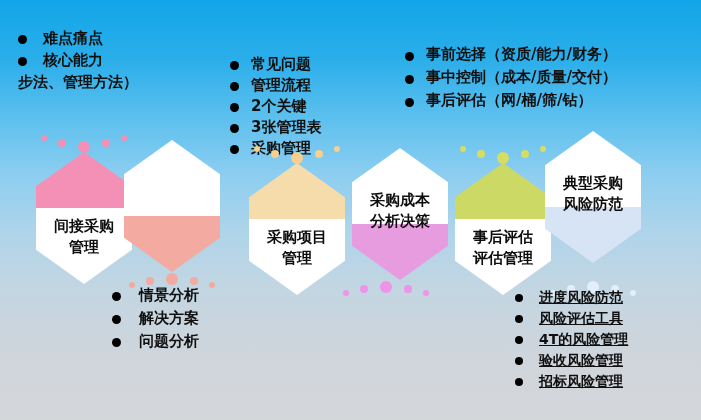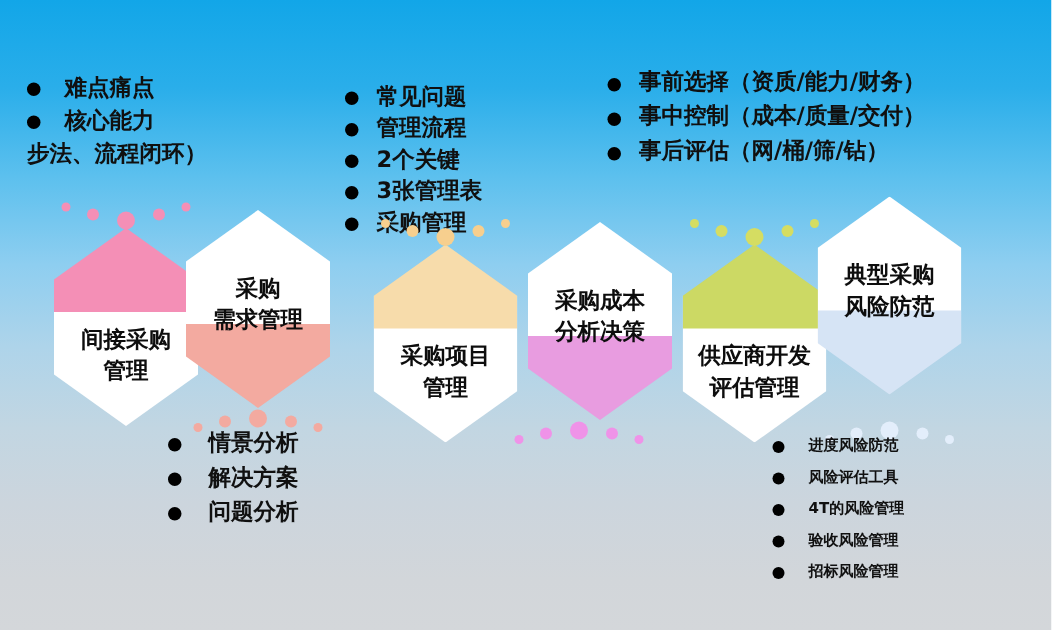--- a/index.html
+++ b/index.html
@@ -29,21 +29,21 @@
   .bdot{
     flex:0 0 auto;border-radius:50%;background:#000;
     width:8px;height:8px;margin-top:7px;
   }
   .btxt{
     color:#101010;white-space:pre;
     font-family:"DejaVu Sans","Liberation Sans",sans-serif;
     font-weight:700;
   }
 
-  #bl-top-left{left:18px;top:48px;}
+  #bl-top-left{left:18px;top:28px;}
   #bl-top-left .brow{margin-bottom:2px;}
   #bl-top-left .btxt{font-size:15px;line-height:20px;margin-left:16px;}
   #bl-top-left .bdot{width:9px;height:9px;}
   #bl-top-left .cont{font-size:15px;line-height:20px;color:#101010;
      font-family:"DejaVu Sans","Liberation Sans",sans-serif;font-weight:700;margin-left:0px;}
 
   #bl-top-mid{left:230px;top:18px;margin-top:36px;}
   #bl-top-mid .brow{margin-bottom:1px;}
   #bl-top-mid .btxt{font-size:15px;line-height:20px;margin-left:12px;}
   #bl-top-mid .bdot{width:9px;height:9px;}
@@ -53,21 +53,21 @@
   #bl-top-right .btxt{font-size:15px;line-height:21px;margin-left:12px;}
   #bl-top-right .bdot{width:9px;height:9px;margin-top:8px;}
 
   #bl-bot-left{left:112px;top:285px;}
   #bl-bot-left .brow{margin-bottom:3px;}
   #bl-bot-left .btxt{font-size:15px;line-height:20px;margin-left:18px;}
   #bl-bot-left .bdot{width:9px;height:9px;}
 
   #bl-bot-right{left:515px;top:288px;}
   #bl-bot-right .brow{margin-bottom:2px;}
-  #bl-bot-right .btxt{font-size:10px;line-height:19px;margin-left:16px;}
+  #bl-bot-right .btxt{font-size:14px;line-height:19px;margin-left:16px;text-decoration:underline;}
   #bl-bot-right .bdot{width:8px;height:8px;margin-top:6px;}
 
   
   .hex{
     position:absolute;width:96px;height:132px;
   }
   .hex .shape{
     position:absolute;left:0;top:0;width:96px;height:132px;
     background:#ffffff;
     clip-path:polygon(50% 0%,100% 26%,100% 74%,50% 100%,0% 74%,0% 26%);
@@ -101,21 +101,21 @@
 
   <div class="bullets" id="bl-top-left">
     <div class="brow">
       <span class="bdot"></span>
       <span class="btxt">难点痛点</span>
     </div>
     <div class="brow">
       <span class="bdot"></span>
       <span class="btxt">核心能力</span>
     </div>
-    <div class="cont">步法、流程闭环）</div>
+    <div class="cont">步法、管理方法）</div>
   </div>
 
   <div class="bullets" id="bl-top-mid">
     <div class="brow">
       <span class="bdot"></span>
       <span class="btxt">常见问题</span>
     </div>
     <div class="brow">
       <span class="bdot"></span>
       <span class="btxt">管理流程</span>
@@ -161,22 +161,20 @@
         <i style="background: rgb(244, 143, 182); width: 6px; height: 6px; left: 12px; top: 15px;"></i>
         <i style="background: rgb(244, 143, 182); width: 8px; height: 8px; left: 29px; top: 19px;"></i>
         <i style="background: rgb(244, 143, 182); width: 12px; height: 12px; left: 49px; top: 21px;"></i>
         <i style="background: rgb(244, 143, 182); width: 8px; height: 8px; left: 73px; top: 19px;"></i>
         <i style="background: rgb(244, 143, 182); width: 6px; height: 6px; left: 92px; top: 15px;"></i>
       </div>
       <div class="hex bot" style="left: 124px; top: 140px;">
         <div class="shape">
           <div class="band" style="background: rgb(243, 170, 160);"></div>
         </div>
-        <div class="label">采购
-需求管理</div>
       </div>
       <div class="arc" style="left: 117px; top: 270px;">
         <i style="background: rgb(243, 170, 160); width: 6px; height: 6px; left: 12px; top: 12px;"></i>
         <i style="background: rgb(243, 170, 160); width: 8px; height: 8px; left: 29px; top: 7px;"></i>
         <i style="background: rgb(243, 170, 160); width: 12px; height: 12px; left: 49px; top: 3px;"></i>
         <i style="background: rgb(243, 170, 160); width: 8px; height: 8px; left: 73px; top: 7px;"></i>
         <i style="background: rgb(243, 170, 160); width: 6px; height: 6px; left: 92px; top: 12px;"></i>
       </div>
       <div class="hex top" style="left: 249px; top: 163px;">
         <div class="shape">
@@ -203,21 +201,21 @@
         <i style="background: rgb(239, 147, 232); width: 6px; height: 6px; left: 12px; top: 12px;"></i>
         <i style="background: rgb(239, 147, 232); width: 8px; height: 8px; left: 29px; top: 7px;"></i>
         <i style="background: rgb(239, 147, 232); width: 12px; height: 12px; left: 49px; top: 3px;"></i>
         <i style="background: rgb(239, 147, 232); width: 8px; height: 8px; left: 73px; top: 7px;"></i>
         <i style="background: rgb(239, 147, 232); width: 6px; height: 6px; left: 92px; top: 12px;"></i>
       </div>
       <div class="hex top" style="left: 455px; top: 163px;">
         <div class="shape">
           <div class="band" style="background: rgb(204, 217, 100);"></div>
         </div>
-        <div class="label">供应商开发
+        <div class="label">事后评估
 评估管理</div>
       </div>
       <div class="arc" style="left: 448px; top: 131px;">
         <i style="background: rgb(213, 221, 98); width: 6px; height: 6px; left: 12px; top: 15px;"></i>
         <i style="background: rgb(213, 221, 98); width: 8px; height: 8px; left: 29px; top: 19px;"></i>
         <i style="background: rgb(213, 221, 98); width: 12px; height: 12px; left: 49px; top: 21px;"></i>
         <i style="background: rgb(213, 221, 98); width: 8px; height: 8px; left: 73px; top: 19px;"></i>
         <i style="background: rgb(213, 221, 98); width: 6px; height: 6px; left: 92px; top: 15px;"></i>
       </div>
       <div class="hex bot" style="left: 545px; top: 131px;">

